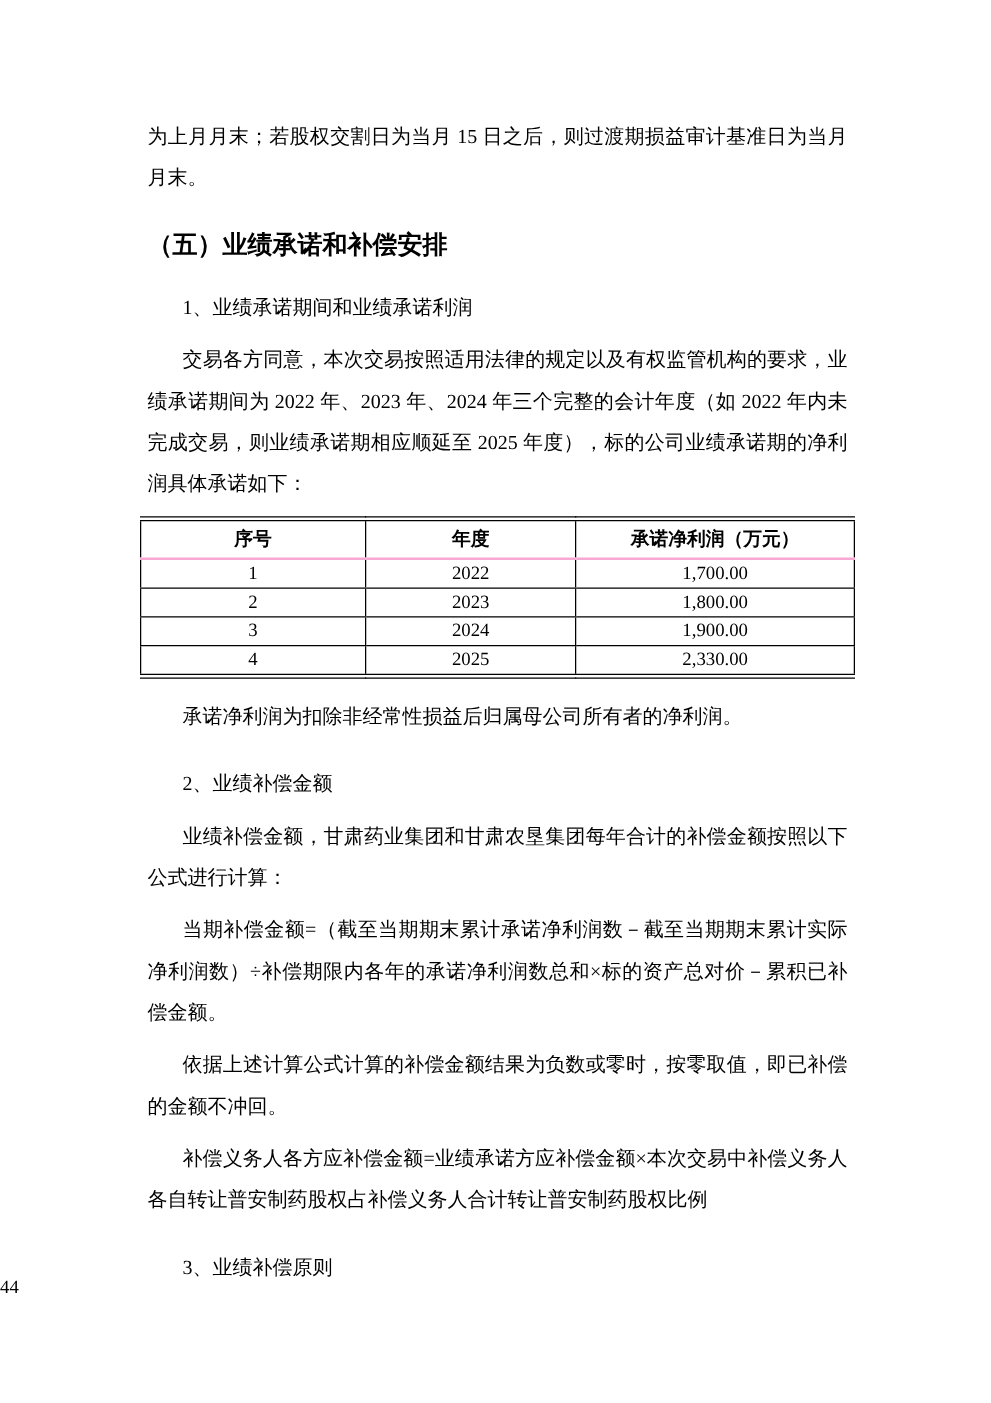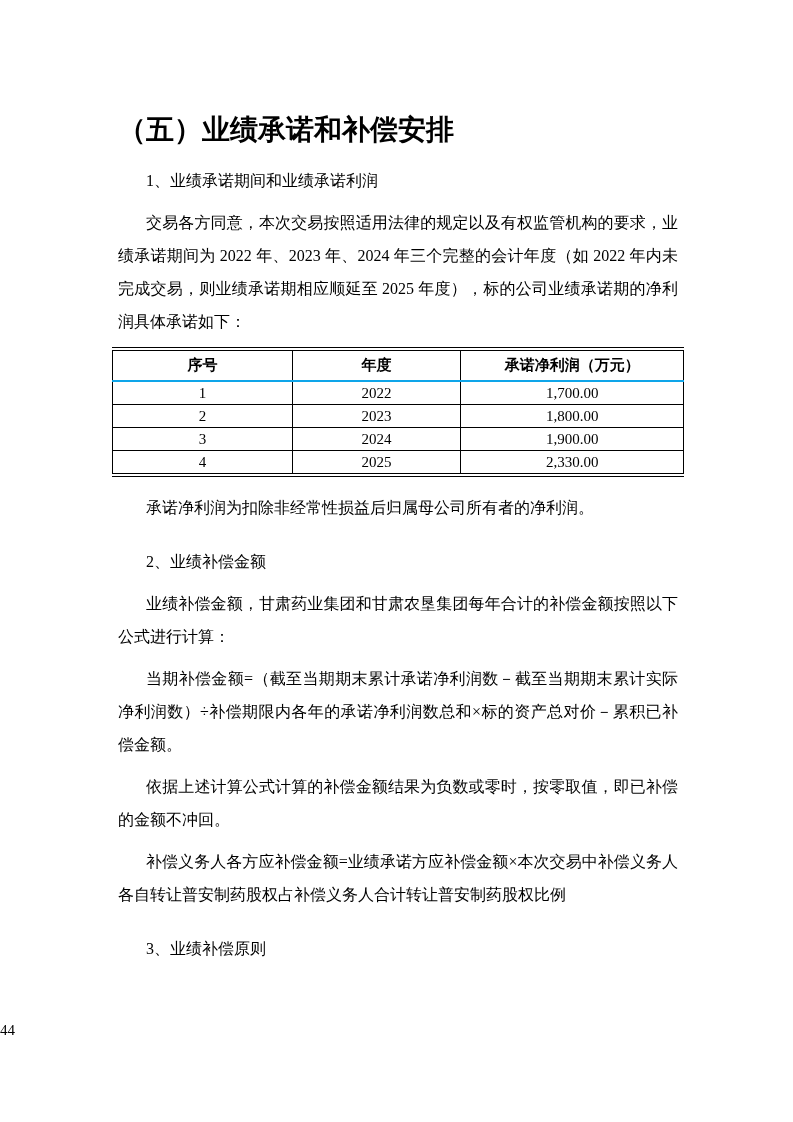--- a/index.html
+++ b/index.html
@@ -28,21 +28,21 @@
     line-height: 33px;
     text-align: justify;
     margin: 0 0 9px 0;
     text-indent: 28px;
     word-break: break-all;
   }
   .no-indent {
     text-indent: 0;
   }
   .section-heading {
-    font-size: 28px;
+    font-size: 20px;
     font-weight: bold;
     line-height: 26px;
     margin: 24px 0 20px 0;
     text-indent: 0;
     font-family: "Liberation Sans", "DejaVu Sans", sans-serif;
   }
   .sub-title {
     margin-bottom: 9px;
     margin-top: 21px;
   }
@@ -55,21 +55,21 @@
     border-left: 1.5px solid #000;
     border-right: 1.5px solid #000;
     table-layout: fixed;
   }
   .commit-table th {
     font-size: 15px;
     font-weight: bold;
     height: 29px;
     text-align: center;
     vertical-align: middle;
-    border-bottom: 2px solid #0ea5e9;
+    border-bottom: 2px solid #f9a8d4;
     border-left: 1.5px solid #000;
     padding: 0;
   }
   .commit-table td {
     font-size: 15px;
     height: 22px;
     text-align: center;
     vertical-align: middle;
     border-bottom: 1.5px solid #000;
     border-left: 1.5px solid #000;
@@ -92,20 +92,21 @@
     width: 793px;
     font-size: 15px;
     line-height: 20px;
   }
 </style>
 </head>
 <body>
 
 <div class="page">
 
+  <p class="body-text no-indent">为上月月末；若股权交割日为当月 15 日之后，则过渡期损益审计基准日为当月月末。</p>
 
   <h2 class="section-heading">（五）业绩承诺和补偿安排</h2>
 
   <p class="body-text sub-title">1、业绩承诺期间和业绩承诺利润</p>
 
   <p class="body-text">交易各方同意，本次交易按照适用法律的规定以及有权监管机构的要求，业绩承诺期间为 2022 年、2023 年、2024 年三个完整的会计年度（如 2022 年内未完成交易，则业绩承诺期相应顺延至 2025 年度），标的公司业绩承诺期的净利润具体承诺如下：</p>
 
   <table class="commit-table">
     <colgroup>
       <col class="col-seq">

